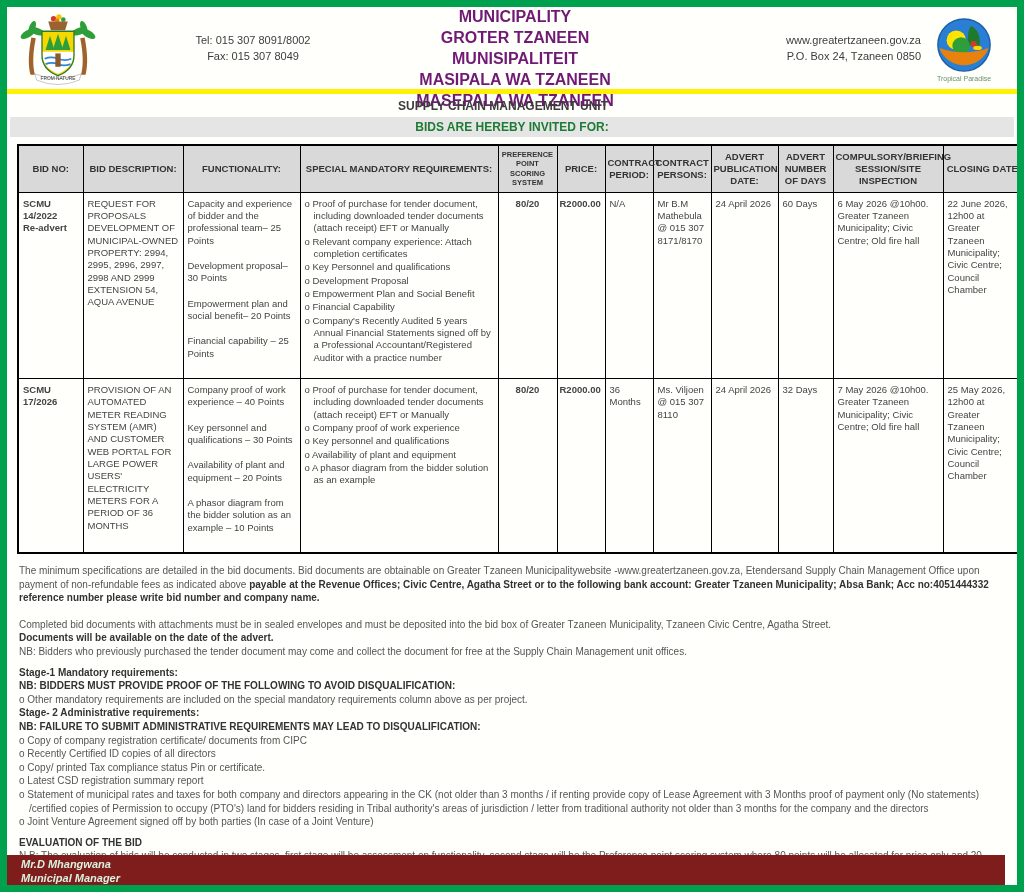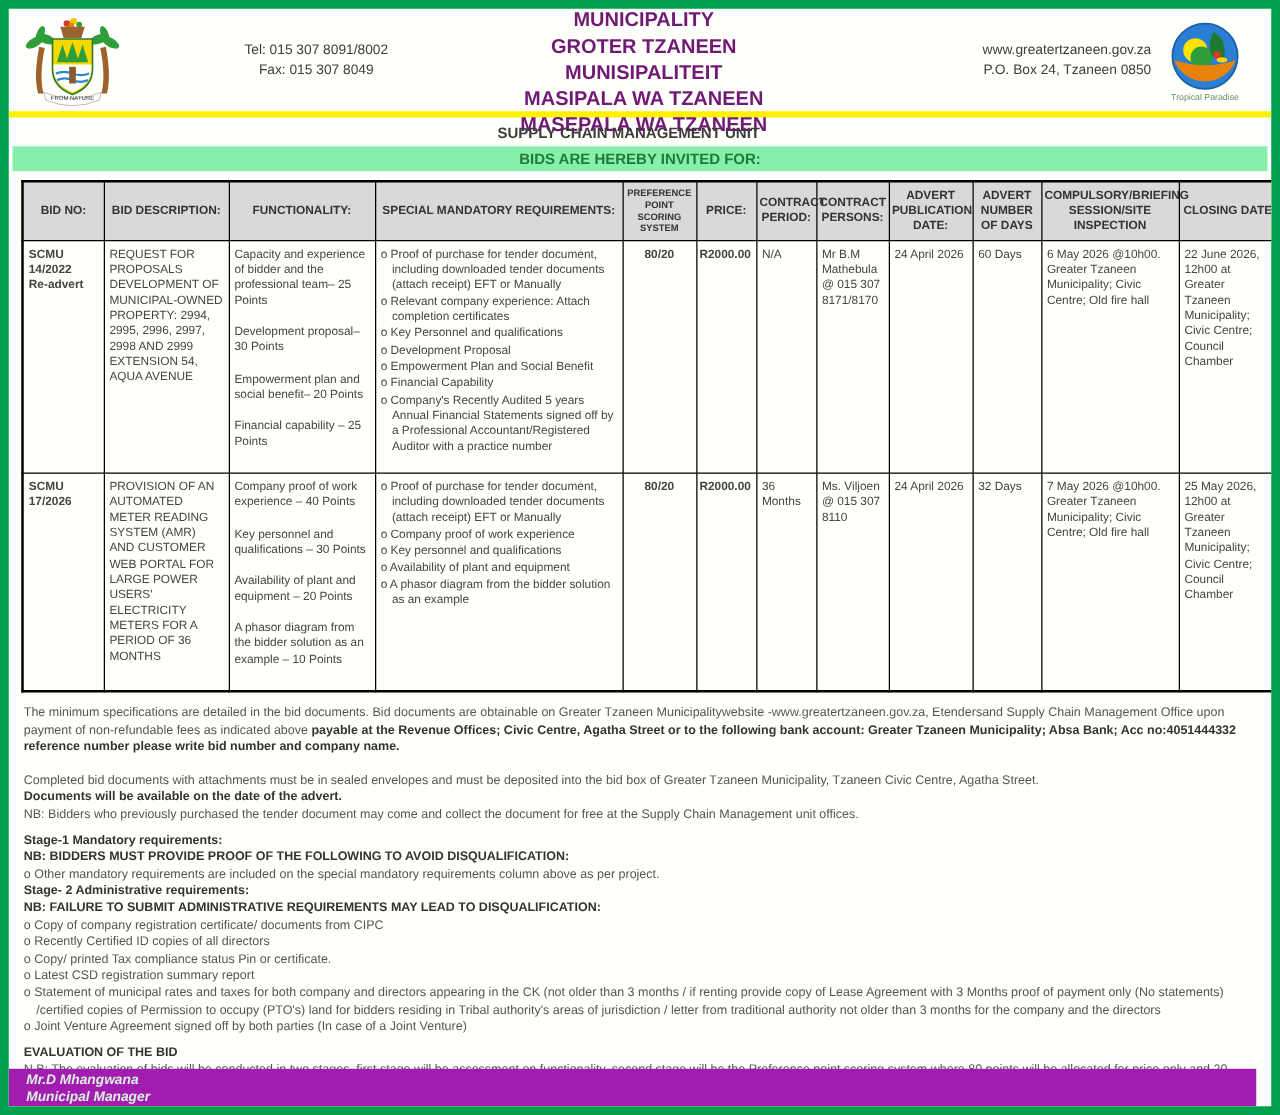--- a/index.html
+++ b/index.html
@@ -15,21 +15,21 @@
   .contact-block { flex:1.1; text-align:center; font-size:11px; color:#3c3c3c; line-height:1.45; }
   .names-block { width:236px; text-align:center; }
   .names-block div { font-size:16px; font-weight:bold; color:#701a75; line-height:1.3; }
   .web-block { flex:1.1; text-align:right; font-size:11px; color:#3c3c3c; line-height:1.45; }
   .logo-right { width:86px; text-align:center; }
   .logo-right .caption { font-size:7px; color:#6a8f6a; margin-top:1px; }
   .yellow-line { height:5px; background:#fff100; }
   
   .unit-title { text-align:center; font-size:12px; font-weight:bold; color:#3c3c3c; padding:5px 18px 3px 0; }
   .invite-banner {
-    margin:1px 3px 0 3px; background:#86efac; text-align:center;
+    margin:1px 3px 0 3px; background:#e5e5e5; text-align:center;
     font-size:12px; font-weight:bold; color:#1e7b35; padding:3px 0;
   }
   
   table.bids { border-collapse:collapse; table-layout:fixed; width:1004px; margin:7px 10px 0 10px; border:2px solid #000; }
   table.bids th, table.bids td { border:1px solid #000; vertical-align:top; color:#444; }
   table.bids th {
     background:#d9d9d9; font-size:9.5px; font-weight:bold; color:#333;
     vertical-align:middle; text-align:center; padding:4px 2px; height:46px; line-height:1.25;
   }
   table.bids th.small { font-size:7.5px; }
@@ -45,21 +45,21 @@
   .c-center { text-align:left; }
   
   .notes { margin:10px 12px 0 12px; font-size:10px; color:#555; line-height:1.36; }
   .notes .b { font-weight:bold; color:#333; }
   .notes p { margin:0 0 6px 0; }
   .notes .gap { height:7px; }
   .hang { padding-left:10px; text-indent:-10px; }
   
   .green-footer {
     position:absolute; left:0; right:12px; bottom:0; height:30px;
-    background:#a21caf; color:#d9f2df; font-style:italic; font-weight:bold;
+    background:#7f1d1d; color:#d9f2df; font-style:italic; font-weight:bold;
     font-size:11px; line-height:1.3; padding:2px 0 0 14px;
   }
   svg { display:block; }
 </style>
 </head>
 <body>
 
 <div class="frame">
 
   <div class="header">

